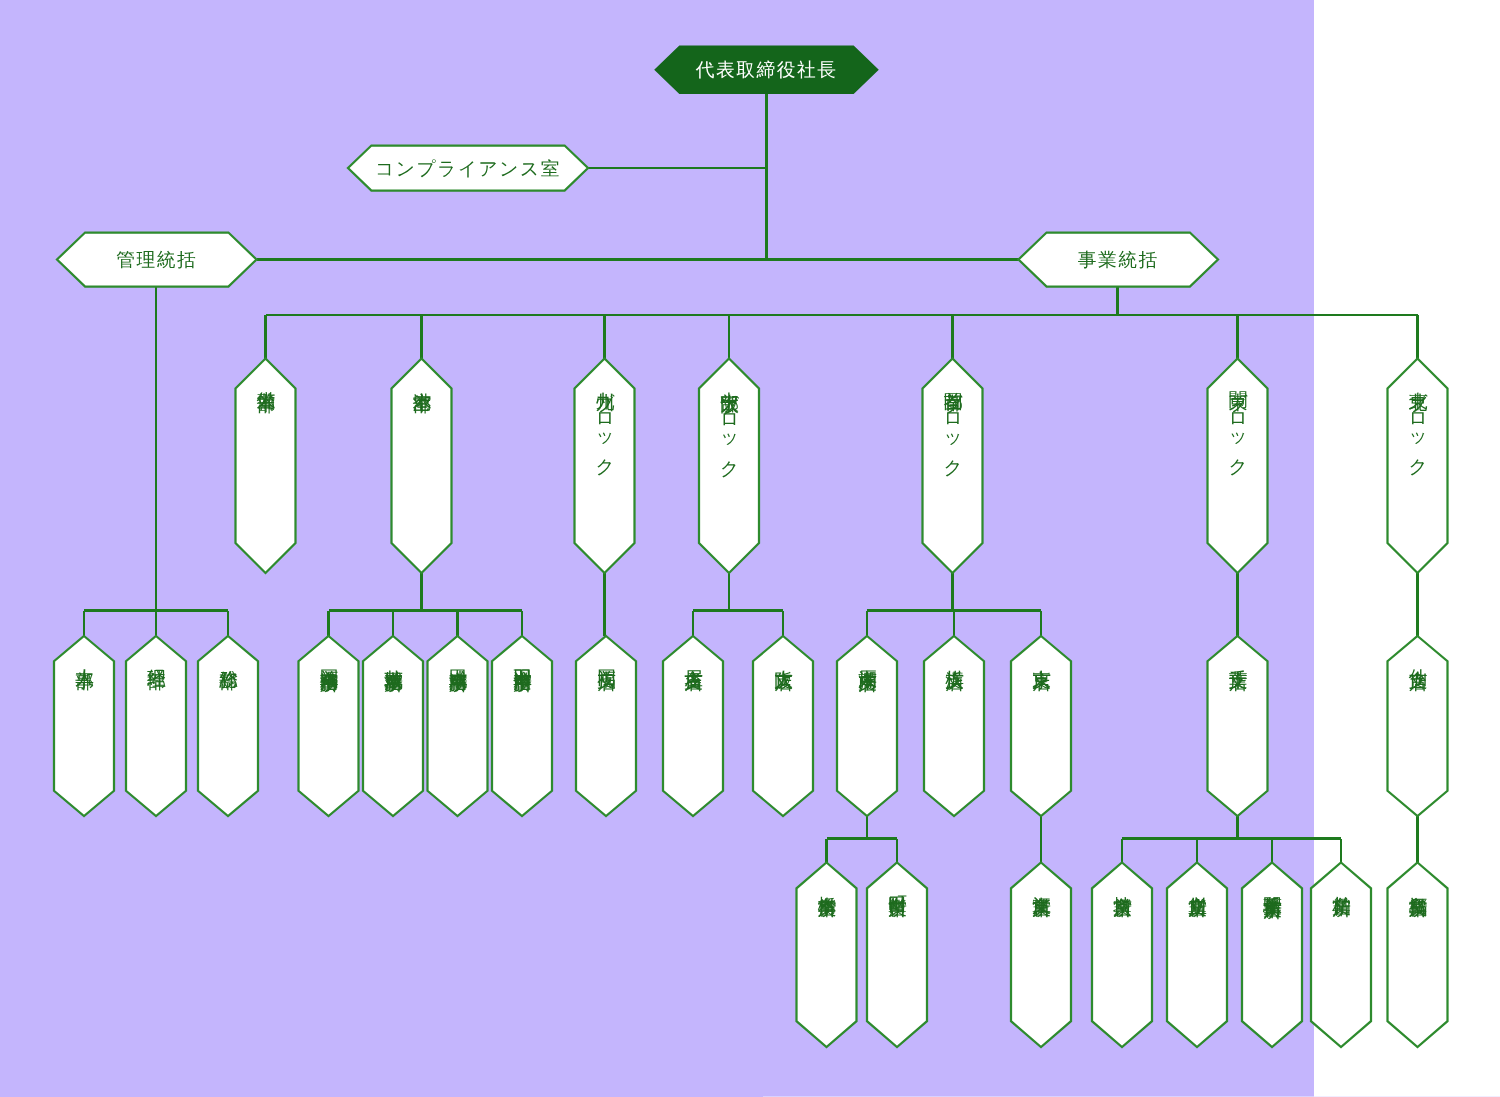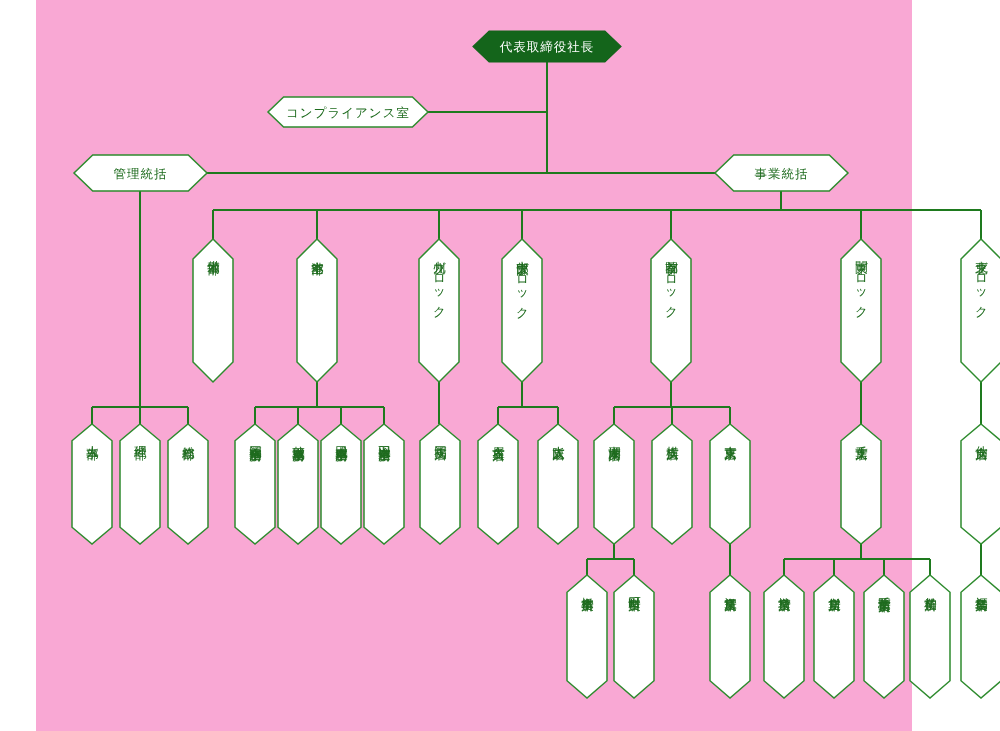--- a/index.html
+++ b/index.html
@@ -1,21 +1,21 @@
 <!DOCTYPE html>
 <html><head>
 <meta charset="utf-8">
 <title>組織図</title>
 <style>
   html,body{margin:0;padding:0;background:#ffffff;}
   body{
     font-family:"DejaVu Sans","Liberation Sans",sans-serif;
     width:1000px;height:731px;overflow:hidden;
   }
-  #chart-root{position:relative;width:876px;height:731px;background:#f9a8d4;margin-left:36px;}
+  #chart-root{position:relative;width:876px;height:731px;background:#c4b5fd;}
   svg#org-svg{position:absolute;left:0;top:0;width:1000px;height:731px;display:block;}
   .node-label-h{
     font-size:12.5px;
     fill:#1e6b1e;
     text-anchor:middle;
     dominant-baseline:middle;
     letter-spacing:1px;
   }
   .node-label-h.filled{fill:#ffffff;}
   .vlabel{

